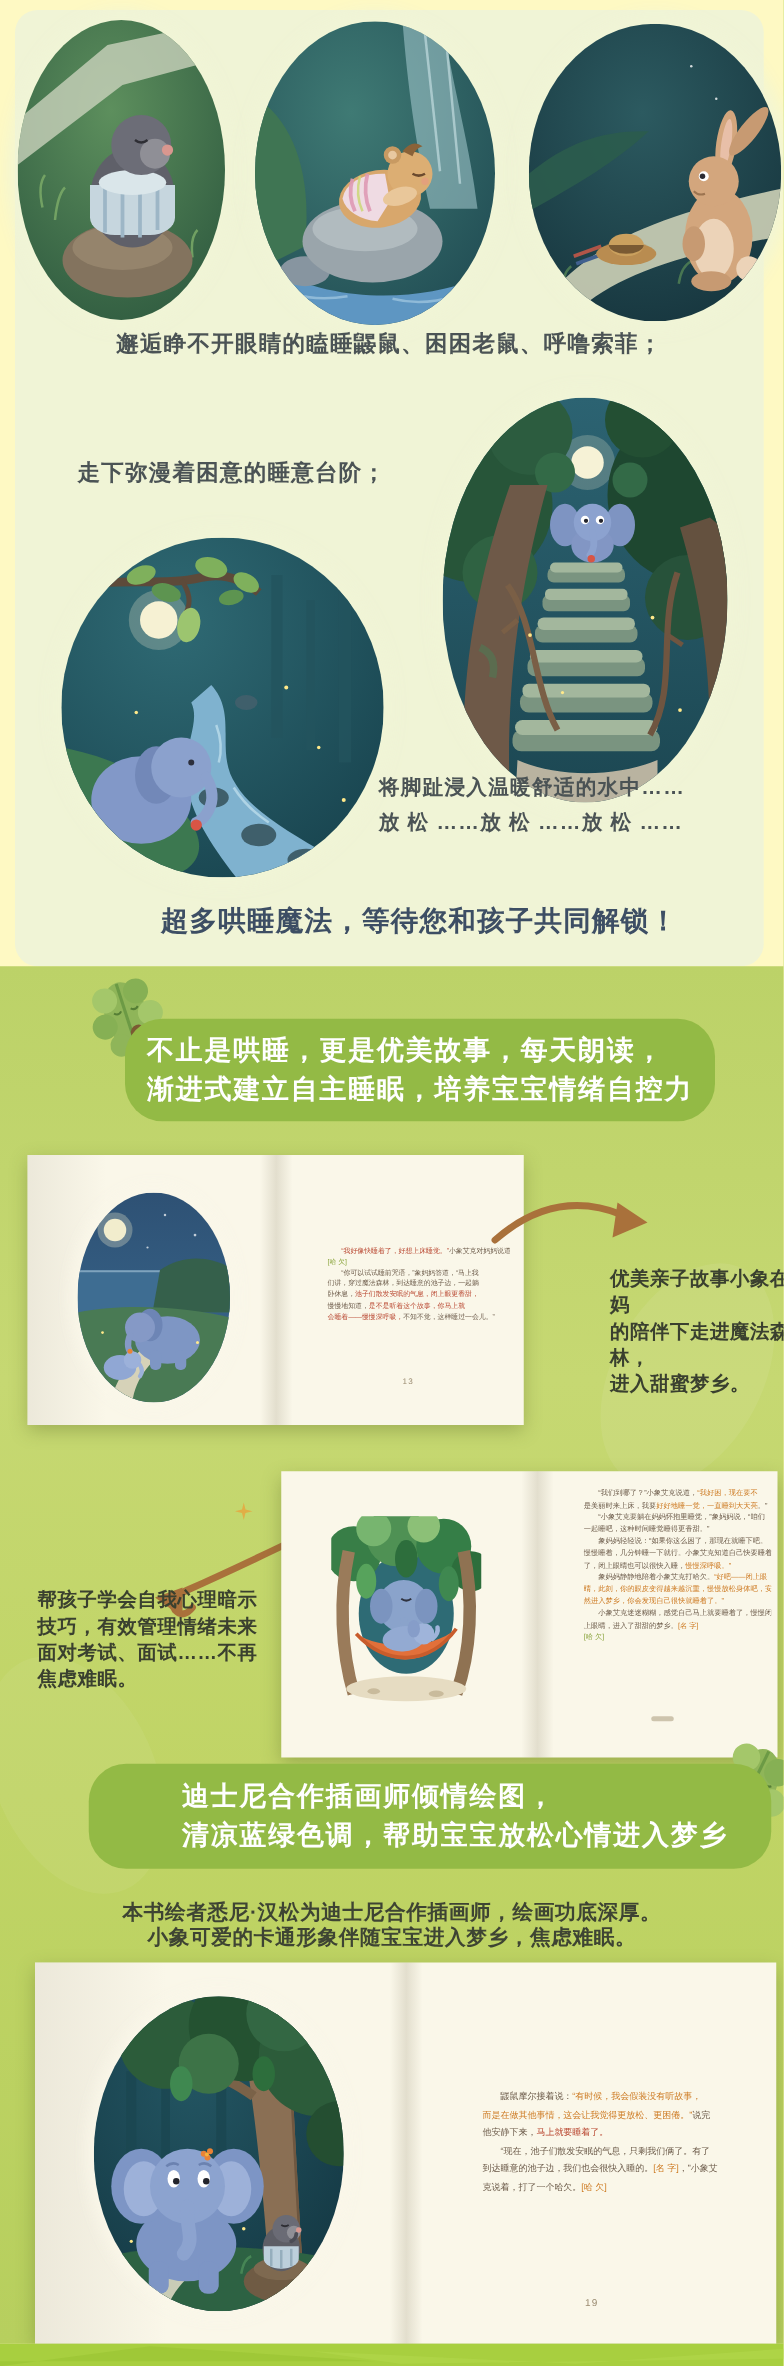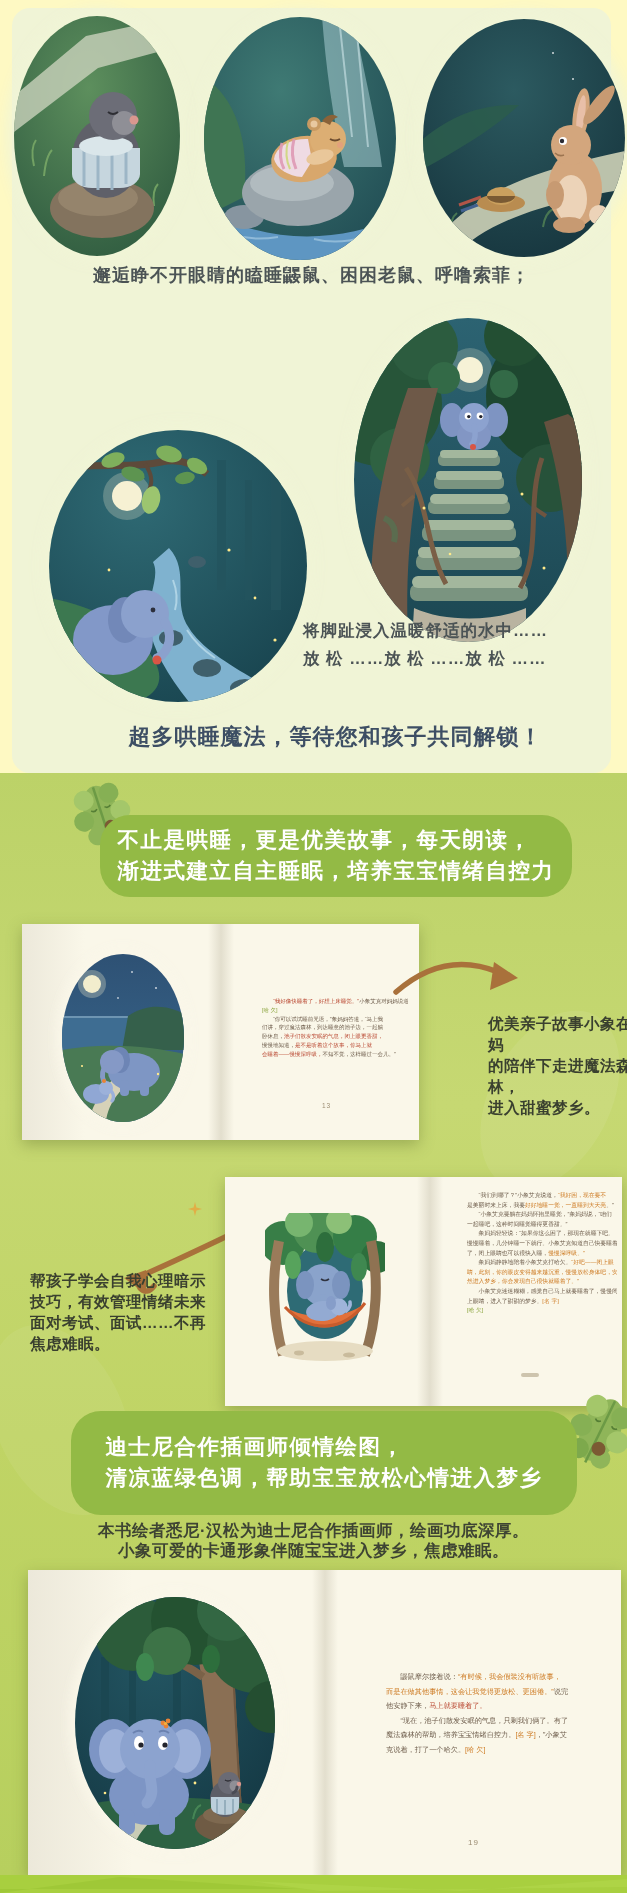--- a/index.html
+++ b/index.html
@@ -163,20 +163,21 @@
         <path d="M132,134 q4,4 9,2" stroke="#9c7450" stroke-width="1.6" fill="none"></path>
         <ellipse cx="132" cy="176" rx="9" ry="14" fill="#c79a72"></ellipse>
         <ellipse cx="146" cy="206" rx="16" ry="8" fill="#c79a72"></ellipse>
         <circle cx="176" cy="196" r="10" fill="#ecd3b8"></circle>
       </g>
     </svg>
   </div>
 
   <div class="abs toptext center" style="left:12px;top:263px;width:599px;">邂逅睁不开眼睛的瞌睡鼹鼠、困困老鼠、呼噜索菲；</div>
 
+  <div class="abs toptext" style="left:62px;top:366px;">走下弥漫着困意的睡意台阶；</div>
 
   <div class="abs oval glow-cream" style="left:49px;top:430px;width:258px;height:272px;">
     <svg width="258" height="272" viewBox="0 0 258 272">
       <defs>
           <radialGradient id="oAbg" cx="35%" cy="25%" r="95%">
         <stop offset="0%" stop-color="#2f6a74"></stop>
             <stop offset="100%" stop-color="#16404b"></stop>
           </radialGradient>
         </defs>
       <rect width="258" height="272" fill="url(#oAbg)"></rect>
@@ -490,21 +491,21 @@
       <circle cx="28" cy="60" r="11" fill="#86b054"></circle>
         <circle cx="68" cy="60" r="11" fill="#a4c76a"></circle>
       <circle cx="36" cy="82" r="10" fill="#7da94c"></circle>
         <circle cx="60" cy="82" r="10" fill="#8fb559"></circle>
       <line x1="48" y1="24" x2="48" y2="92" stroke="#6c9a45" stroke-width="2.5"></line>
       <circle cx="54" cy="74" r="7" fill="#7b5a33"></circle>
       <path d="M38,48 q3,3 6,0 M56,48 q3,3 6,0" stroke="#557e35" stroke-width="1.6" fill="none"></path>
     </g>
   </svg>
 
-  <div class="abs hbox preline" style="left:71px;top:1411px;width:506px;height:104px;">迪士尼合作插画师倾情绘图，
+  <div class="abs hbox preline" style="left:71px;top:1411px;width:506px;height:84px;padding-left:40px;">迪士尼合作插画师倾情绘图，
 清凉蓝绿色调，帮助宝宝放松心情进入梦乡</div>
 
   <div class="abs author center preline" style="left:12px;top:1520px;width:603px;">本书绘者悉尼·汉松为迪士尼合作插画师，绘画功底深厚。
 小象可爱的卡通形象伴随宝宝进入梦乡，焦虑难眠。</div>
 
   <div class="abs spread" style="left:28px;top:1570px;width:593px;height:305px;">
     <div class="leftpage-shade" style="width:150px;"></div>
     <div class="spine" style="left:284px;"></div>
     <div class="abs oval glow-page" style="left:47px;top:27px;width:200px;height:252px;">
       <svg width="200" height="252" viewBox="0 0 200 252">
@@ -589,21 +590,21 @@
             <circle cx="30" cy="196" r="1.3"></circle>
             <circle cx="182" cy="206" r="1.4"></circle>
         </g>
       </svg>
     </div>
     <div class="abs microtext micro3" style="left:358px;top:100px;width:214px;">
         <div class="mline"><span class="tc-k">　　鼹鼠摩尔接着说：</span><span class="tc-o">“有时候，我会假装没有听故事，</span></div>
         <div class="mline"><span class="tc-o">而是在做其他事情，这会让我觉得更放松、更困倦。”</span><span class="tc-k">说完</span></div>
         <div class="mline"><span class="tc-k">他安静下来，</span><span class="tc-r">马上就要睡着了。</span></div>
         <div class="mline"><span class="tc-k">　　“现在，池子们散发安眠的气息，只剩我们俩了。有了</span></div>
-        <div class="mline"><span class="tc-k">魔法森林的帮助，培养宝宝情绪自控力。</span><span class="tc-o">[名 字]</span><span class="tc-k">，”小象艾</span></div>
+        <div class="mline"><span class="tc-k">到达睡意的池子边，我们也会很快入睡的。</span><span class="tc-o">[名 字]</span><span class="tc-k">，”小象艾</span></div>
         <div class="mline"><span class="tc-k">克说着，打了一个哈欠。</span><span class="tc-o">[哈 欠]</span></div>
       </div>
     <div class="abs pgno" style="left:440px;top:268px;font-size:8px;">19</div>
   </div>
 
   <div class="abs bottom-strip">
     <svg width="627" height="18" viewBox="0 0 627 18">
       <polygon points="0,18 120,2 300,14 0,14" fill="#9cc636" opacity=".8"></polygon>
       <polygon points="250,6 460,16 627,4 627,12 320,16" fill="#b1d54a" opacity=".7"></polygon>
     </svg>

